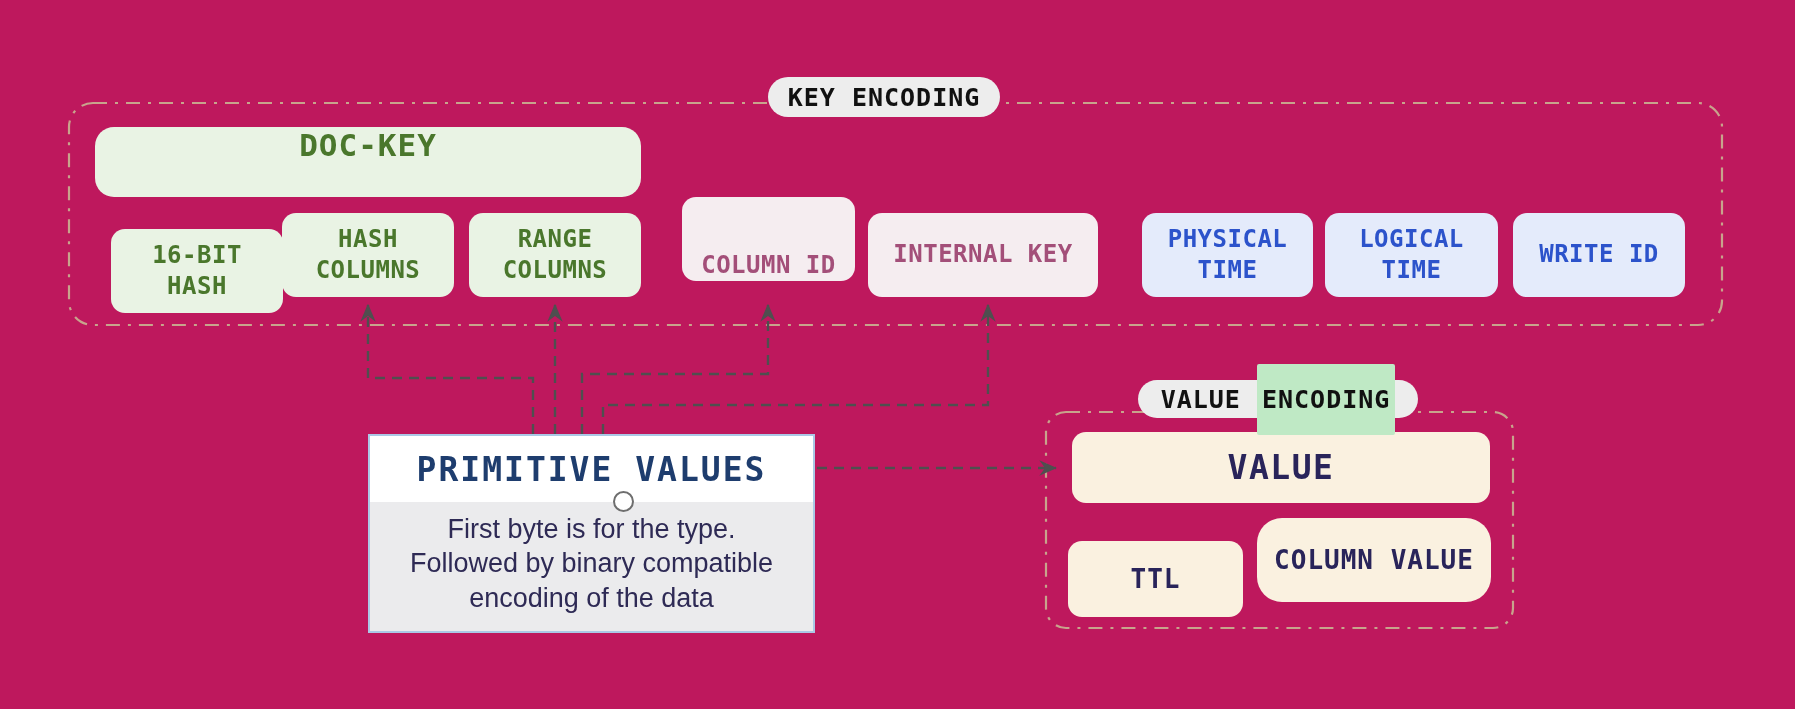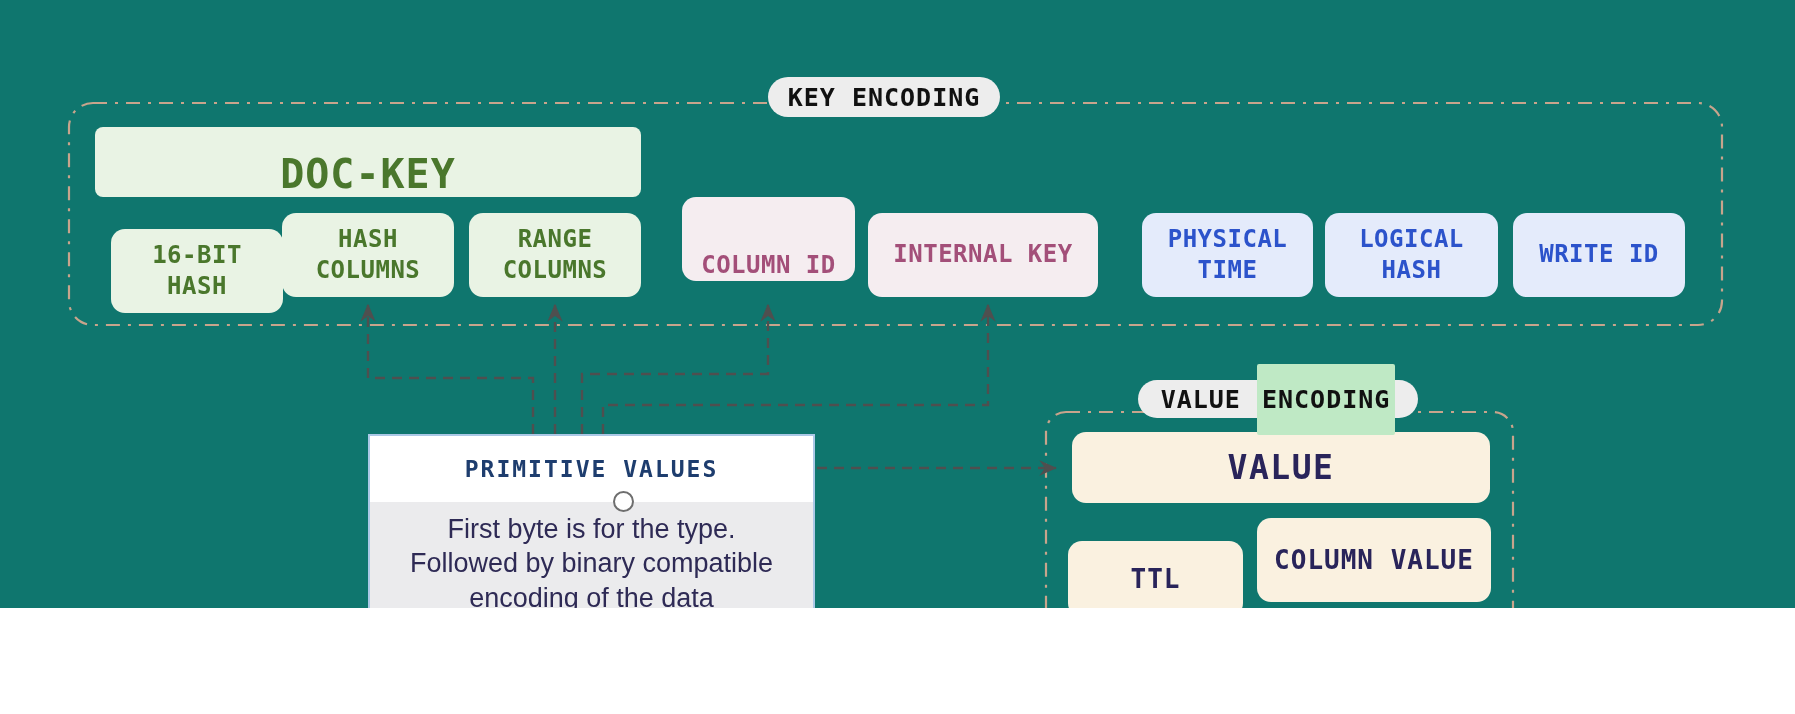--- a/index.html
+++ b/index.html
@@ -1,53 +1,53 @@
 <!DOCTYPE html>
 <html><head>
 <meta charset="utf-8">
 <style>
   html,body{margin:0;padding:0;background:#ffffff;}
   .stage{
-    position:relative;width:1795px;height:608px;background:#0f766e;overflow:hidden;
+    position:relative;width:1795px;height:709px;background:#be185d;overflow:hidden;
     font-family:"DejaVu Sans Mono", monospace;
   }
   svg.overlay{position:absolute;left:0;top:0;z-index:1;}
   .abs{position:absolute;box-sizing:border-box;}
 
   
   .pill{
     z-index:3;background:#ededed;border-radius:20px;
     display:flex;align-items:center;justify-content:center;
     font-weight:700;font-size:25px;color:#111111;letter-spacing:1px;white-space:pre;
   }
   .pill .hl{background:#bfe9c5;padding:21px 5px;border-radius:2px;}
 
   
   .ghead{
-    z-index:2;border-radius:8px;display:flex;align-items:flex-end;justify-content:center;
-    font-weight:700;font-size:40px;letter-spacing:1px;
+    z-index:2;border-radius:19px;display:flex;align-items:flex-start;justify-content:center;
+    font-weight:700;font-size:31px;letter-spacing:1px;
   }
   .gbox{
     z-index:2;border-radius:14px;display:flex;align-items:center;justify-content:center;
     font-weight:700;font-size:24px;line-height:1.3;letter-spacing:0.5px;
     text-align:center;white-space:pre-line;
   }
   .green  {background:#e9f3e4;color:#4a772c;}
   .pink   {background:#f5edf0;color:#a34f79;}
   .blue   {background:#e4ebfb;color:#2c53cb;}
   .cream  {background:#faf1e0;color:#29245a;}
 
   
   .pvcard{
     z-index:2;left:368px;top:434px;width:447px;height:199px;
     border:2px solid #abc8e6;background:#ffffff;
   }
   .pvtitle{
     height:66px;display:flex;align-items:center;justify-content:center;
-    font-weight:700;font-size:23px;letter-spacing:2px;color:#1e3d6e;background:#ffffff;
+    font-weight:700;font-size:33px;letter-spacing:2px;color:#1e3d6e;background:#ffffff;
   }
   .pvbody{
     position:absolute;left:0;right:0;top:66px;bottom:0;background:#ebebed;
     padding:10px 16px;font-family:"Liberation Sans", sans-serif;
     font-size:27px;line-height:1.27;color:#2e2a55;white-space:pre-line;text-align:center;
   }
   .port{
     z-index:4;left:613px;top:491px;width:21px;height:21px;border-radius:50%;
     background:#ffffff;border:2.5px solid #6e6e6e;
   }
@@ -113,21 +113,21 @@
   <div class="abs gbox pink" style="left:868px;top:213px;width:230px;height:84px;">
     <span>INTERNAL KEY</span>
   </div>
 
   <div class="abs gbox blue" style="left:1142px;top:213px;width:171px;height:84px;">
     <span>PHYSICAL
 TIME</span>
   </div>
   <div class="abs gbox blue" style="left:1325px;top:213px;width:173px;height:84px;">
     <span>LOGICAL
-HASH</span>
+TIME</span>
   </div>
   <div class="abs gbox blue" style="left:1513px;top:213px;width:172px;height:84px;">
     <span>WRITE ID</span>
   </div>
 
   <div class="abs pvcard">
     <div class="pvtitle">PRIMITIVE VALUES</div>
     <div class="pvbody">First byte is for the type.
 Followed by binary compatible
 encoding of the data</div>
@@ -137,17 +137,17 @@
   <div class="abs pill" style="left:1138px;top:380px;width:280px;height:38px;border-radius:19px;">
     <span>VALUE </span><span class="hl">ENCODING</span>
   </div>
 
   <div class="abs vhead cream">
     <span>VALUE</span>
   </div>
   <div class="abs vsmall cream" style="left:1068px;top:541px;width:175px;height:76px;">
     <span>TTL</span>
   </div>
-  <div class="abs vsmall cream" style="left:1257px;top:518px;width:234px;height:84px;">
+  <div class="abs vsmall cream" style="left:1257px;top:518px;width:234px;height:84px;border-radius:25px;">
     <span>COLUMN VALUE</span>
   </div>
 
 </div>
 
 </body></html>

